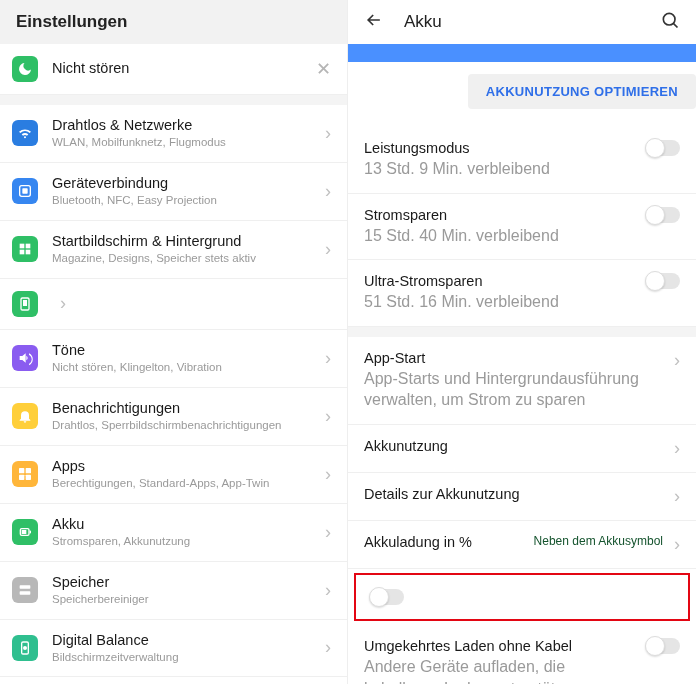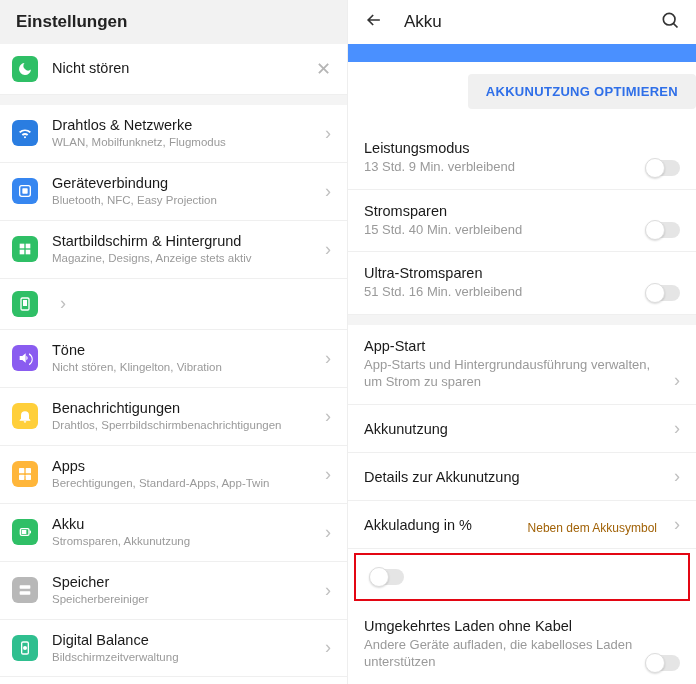--- a/index.html
+++ b/index.html
@@ -64,30 +64,30 @@
   .row .txt { flex: 1; min-width: 0; }
   .row .title { font-size: 14.5px; color: #1a1a1a; margin-bottom: 2px; }
   .row .sub { font-size: 11.5px; color: #9a9a9a; line-height: 1.3; }
   .row .chev { color: #c0c0c0; font-size: 18px; margin-left: 8px; }
   .row .close { color: #b5b5b5; font-size: 18px; margin-left: 8px; }
   .gap { height: 10px; background: #f4f4f4; }
 
   
   .rrow {
     display: flex;
-    align-items: flex-end;
+    align-items: flex-start;
     padding: 13px 16px;
     border-bottom: 1px solid #efefef;
     background: #fff;
   }
   .rrow .txt { flex: 1; min-width: 0; padding-right: 10px; }
   .rrow .title { font-size: 14.5px; color: #1a1a1a; margin-bottom: 2px; }
-  .rrow .sub { font-size: 13px; color: #9a9a9a; line-height: 1.35; }
+  .rrow .sub { font-size: 16px; color: #9a9a9a; line-height: 1.35; }
   .rrow .chev { color: #c0c0c0; font-size: 18px; margin-left: 8px; }
-  .rrow .val { font-size: 12px; color: #a16207; margin-right: 9px; }
+  .rrow .val { font-size: 12px; color: #14532d; margin-right: 3px; }
   .toggle {
     width: 34px; height: 16px;
     background: #e5e5e5;
     border-radius: 10px;
     position: relative;
     flex-shrink: 0;
   }
   .toggle::after {
     content: "";
     position: absolute;
@@ -168,21 +168,21 @@
         <div class="icon-box bg-green">
           <svg viewBox="0 0 24 24" fill="#fff">
             <rect x="4" y="4" width="7" height="7"></rect>
             <rect x="13" y="4" width="7" height="7"></rect>
             <rect x="4" y="13" width="7" height="7"></rect>
             <rect x="13" y="13" width="7" height="7"></rect>
           </svg>
         </div>
         <div class="txt">
           <div class="title">Startbildschirm &amp; Hintergrund</div>
-          <div class="sub">Magazine, Designs, Anzeige stets aktiv</div>
+          <div class="sub">Magazine, Designs, Speicher stets aktiv</div>
         </div>
         <span class="chev">›</span>
       </div>
       <div class="row">
         <div class="icon-box bg-green2">
           <svg viewBox="0 0 24 24" fill="#fff">
             <rect x="6" y="3" width="12" height="18" rx="2" fill="none" stroke="#fff" stroke-width="2"></rect>
             <rect x="9" y="6" width="6" height="9" fill="#fff"></rect>
           </svg>
         </div>

